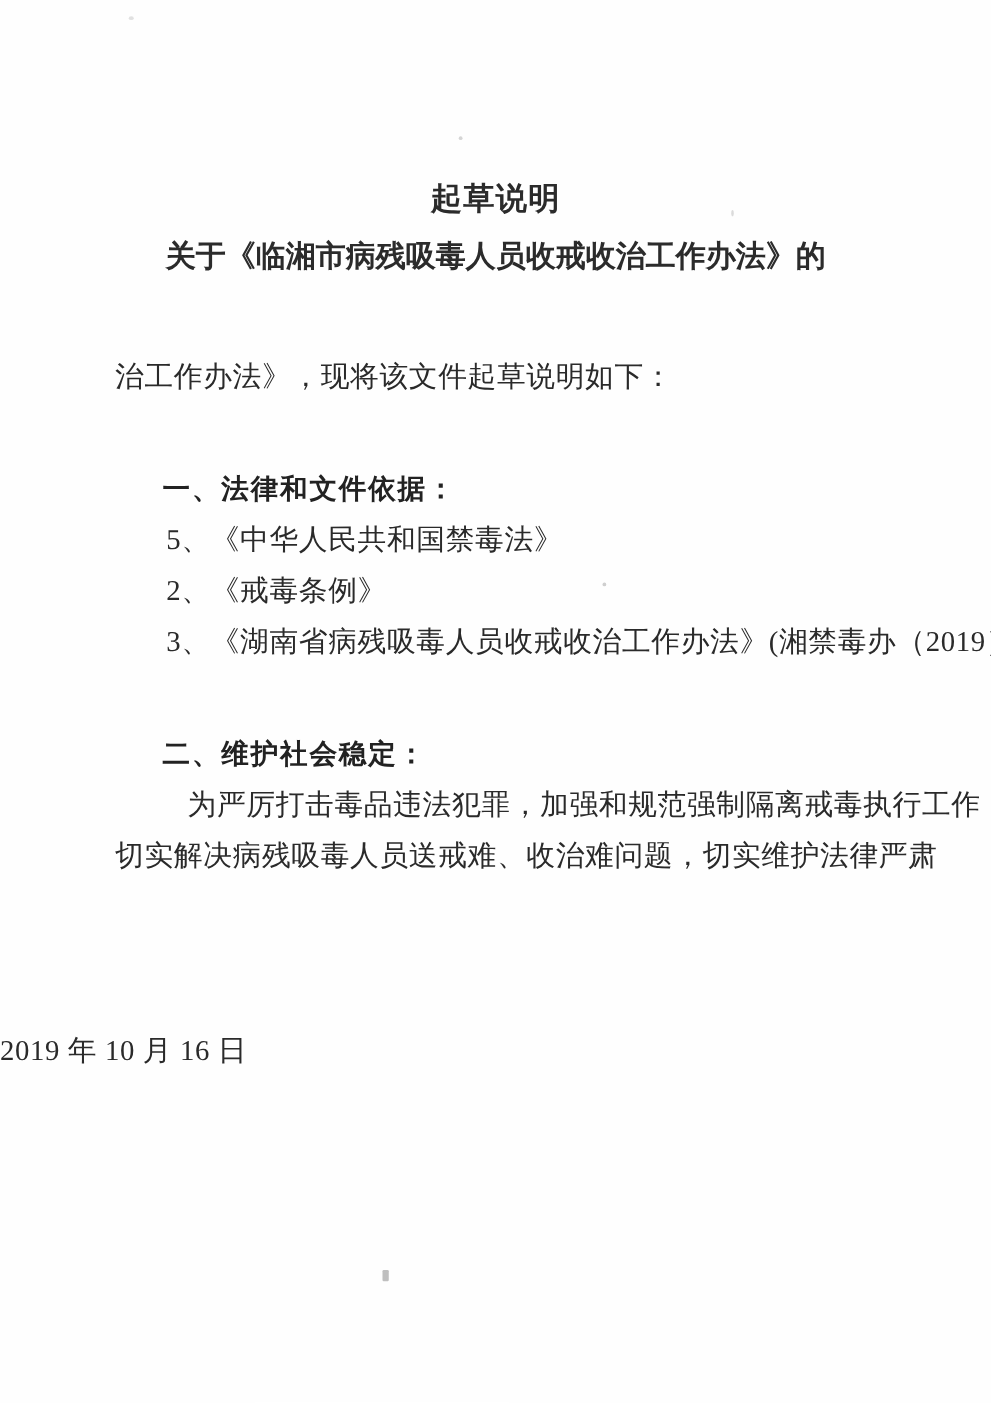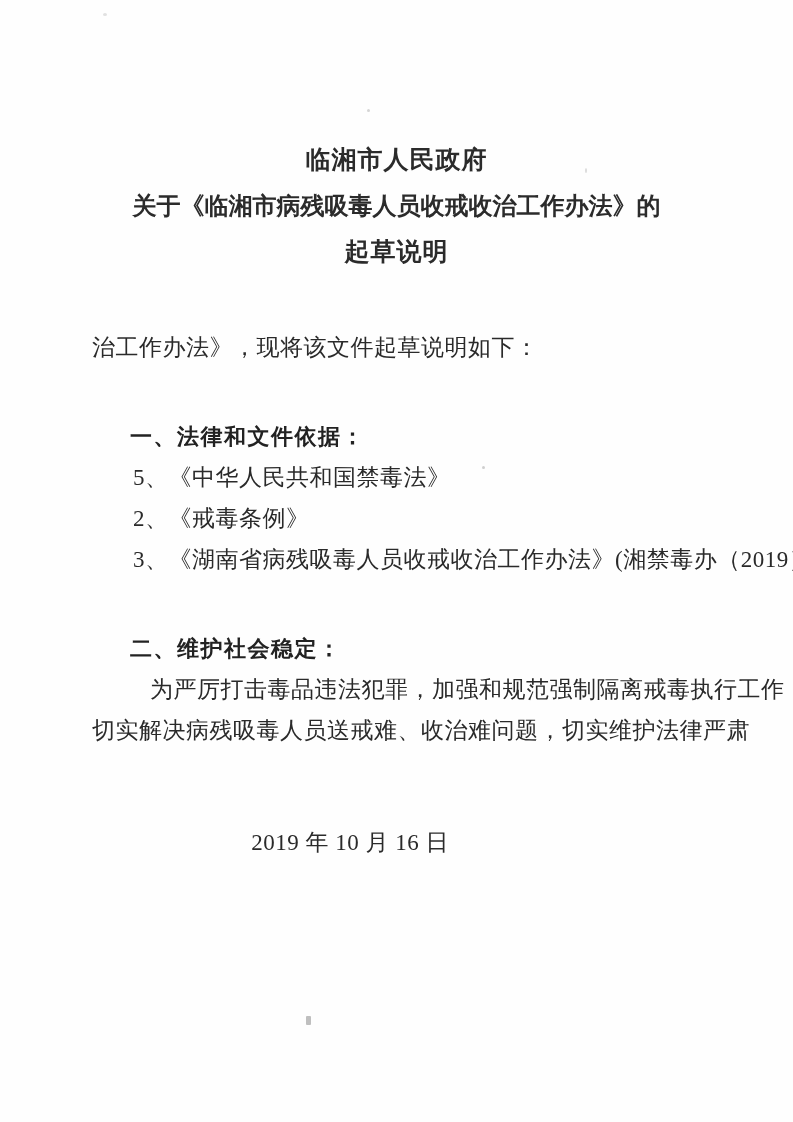--- a/index.html
+++ b/index.html
@@ -55,23 +55,23 @@
     text-indent: 38px;
     font-weight: bold;
     font-family: "Liberation Sans", "DejaVu Sans", sans-serif;
     font-size: 22px;
     letter-spacing: 1.5px;
     color: #222;
     margin-top: 48px;
   }
   
   .date-line {
-    margin-top: 76px;
+    margin-top: 120px;
     margin-right: 93px;
-    text-align: center;
+    text-align: left;
     font-size: 23px;
     color: #2a2a2a;
     letter-spacing: 0.5px;
   }
   
   .speck {
     position: absolute;
     background: #8a8a8a;
     border-radius: 50%;
   }
@@ -80,23 +80,22 @@
   .speck.s3 { left: 482px; top: 466px; width: 3px; height: 3px; opacity: .4;  }
   .speck.s4 { left: 306px; top: 1016px; width: 5px; height: 9px; opacity: .55; border-radius: 1px; }
   .speck.s5 { left: 585px; top: 168px; width: 2px; height: 5px; opacity: .3; }
 </style>
 </head>
 <body>
 
 <div class="page">
 
   <header class="title-block">
-    <div class="title-line">临湘市人民政府</div>
+    <div class="title-line">起草说明</div>
     <div class="title-line wide">关于《临湘市病残吸毒人员收戒收治工作办法》的</div>
-    <div class="title-line">起草说明</div>
   </header>
 
   <main class="body-text">
     <div class="line">治工作办法》，现将该文件起草说明如下：</div>
     <div class="line heading">一、法律和文件依据：</div>
     <div class="line item">5、《中华人民共和国禁毒法》</div>
     <div class="line item">2、《戒毒条例》</div>
     <div class="line item">3、《湖南省病残吸毒人员收戒收治工作办法》(湘禁毒办（2019）</div>
     <div class="line heading">二、维护社会稳定：</div>
     <div class="line indent">为严厉打击毒品违法犯罪，加强和规范强制隔离戒毒执行工作，</div>

